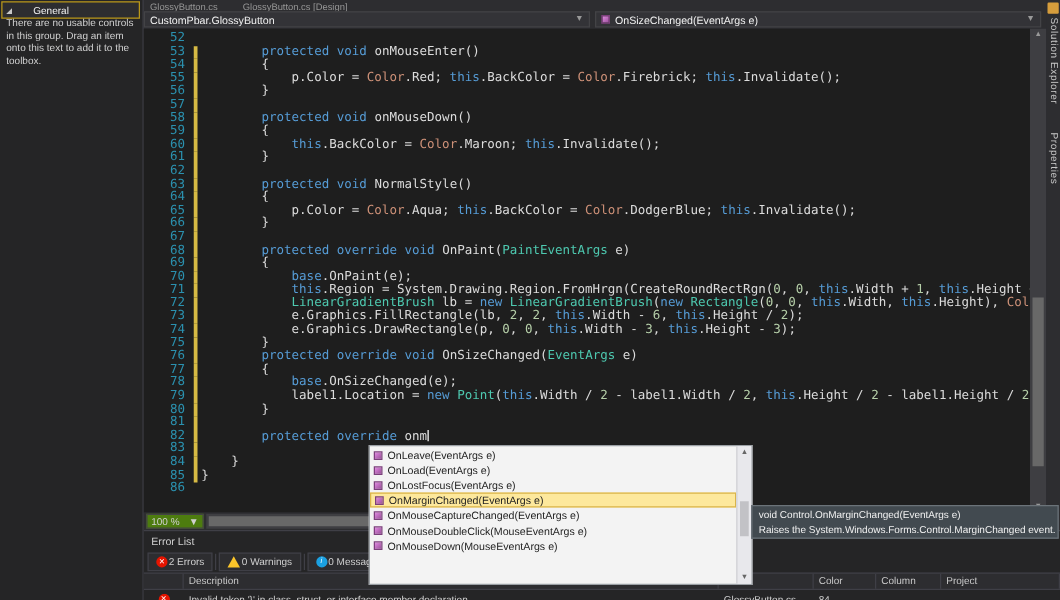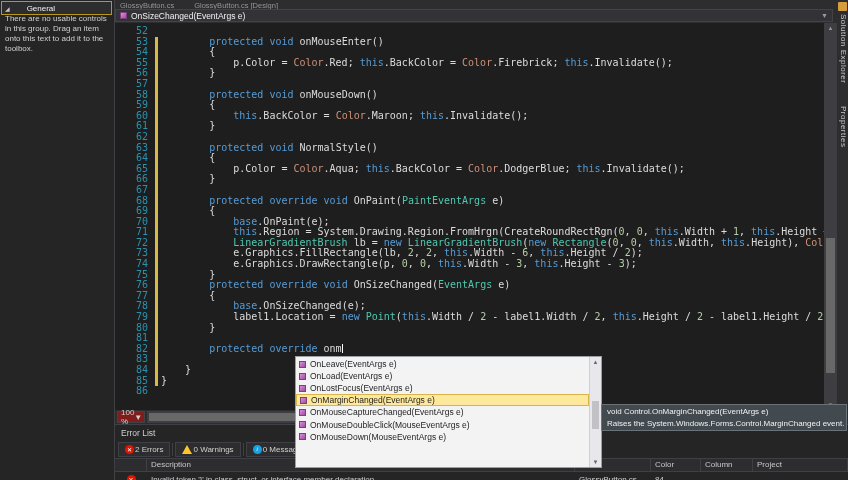--- a/index.html
+++ b/index.html
@@ -32,21 +32,21 @@
   .tk-kw{color:var(--kw,#569cd6)} .tk-ty{color:var(--ty,#4ec9b0)} .tk-st{color:var(--st,#ce9178)}
   .tk-nu{color:var(--nu,#b5cea8)} .tk-pl{color:var(--pl,#dcdcdc)}
   .caret{display:inline-block;width:1px;height:9px;background:#fff;vertical-align:-1px}
 
   
   .vscroll{position:absolute;left:824px;top:23px;width:13px;height:387px;background:#3e3e42}
   .vthumb{position:absolute;left:2px;width:9px;top:215px;height:135px;background:#686868}
   .varr{position:absolute;left:0;width:13px;height:10px;color:#999;font-size:6px;text-align:center;line-height:10px}
   .varr.up{top:0}.varr.dn{bottom:0}
   .editor-bottom{position:absolute;left:115px;top:410px;width:709px;height:14px;background:var(--chrome-bg,#2d2d30);display:flex;align-items:center}
-  .zoom{width:28px;height:12px;margin-left:2px;background:#7f1d1d;border:1px solid #434346;color:#d0d0d0;font-size:8px;display:flex;align-items:center;justify-content:space-between;padding:0 3px}
+  .zoom{width:46px;height:12px;margin-left:2px;background:#4d7c0f;border:1px solid #434346;color:#d0d0d0;font-size:8px;display:flex;align-items:center;justify-content:space-between;padding:0 3px}
   .hscroll{flex:1;height:12px;margin:0 2px;background:#3e3e42;position:relative}
   .hthumb{position:absolute;left:2px;top:2px;width:240px;height:8px;background:#686868}
 
   
   .side-strip{position:absolute;left:837px;top:0;width:11px;height:480px;background:var(--chrome-bg,#2d2d30)}
   .side-icon{position:absolute;top:2px;left:1px;width:9px;height:9px;background:#d69d3c;border-radius:1px}
   .side-tab{position:absolute;left:1px;width:10px;writing-mode:vertical-rl;font-size:8px;color:#c8c8c8;letter-spacing:.5px;white-space:nowrap}
   .st1{top:14px}.st2{top:106px}
 
   
@@ -90,20 +90,24 @@
 
 <div class="toolbox">
   <div class="tb-header">
     <span class="tb-icon">◢</span>
     <span>General</span>
   </div>
   <div class="tb-empty">There are no usable controls in this group. Drag an item onto this text to add it to the toolbox.</div>
 </div>
 
 <div class="navbar">
+  <div class="combo">
+    <span>CustomPbar.GlossyButton</span>
+    <span class="chev">▼</span>
+  </div>
   <div class="combo">
     <span class="mcube"></span>
     <span>OnSizeChanged(EventArgs e)</span>
     <span class="chev">▼</span>
   </div>
 </div>
 
 <div class="editor">
   <div id="code-lines">
       <div class="cl"><span class="ln">52</span><span class="chg"></span><span class="ct"></span></div>

